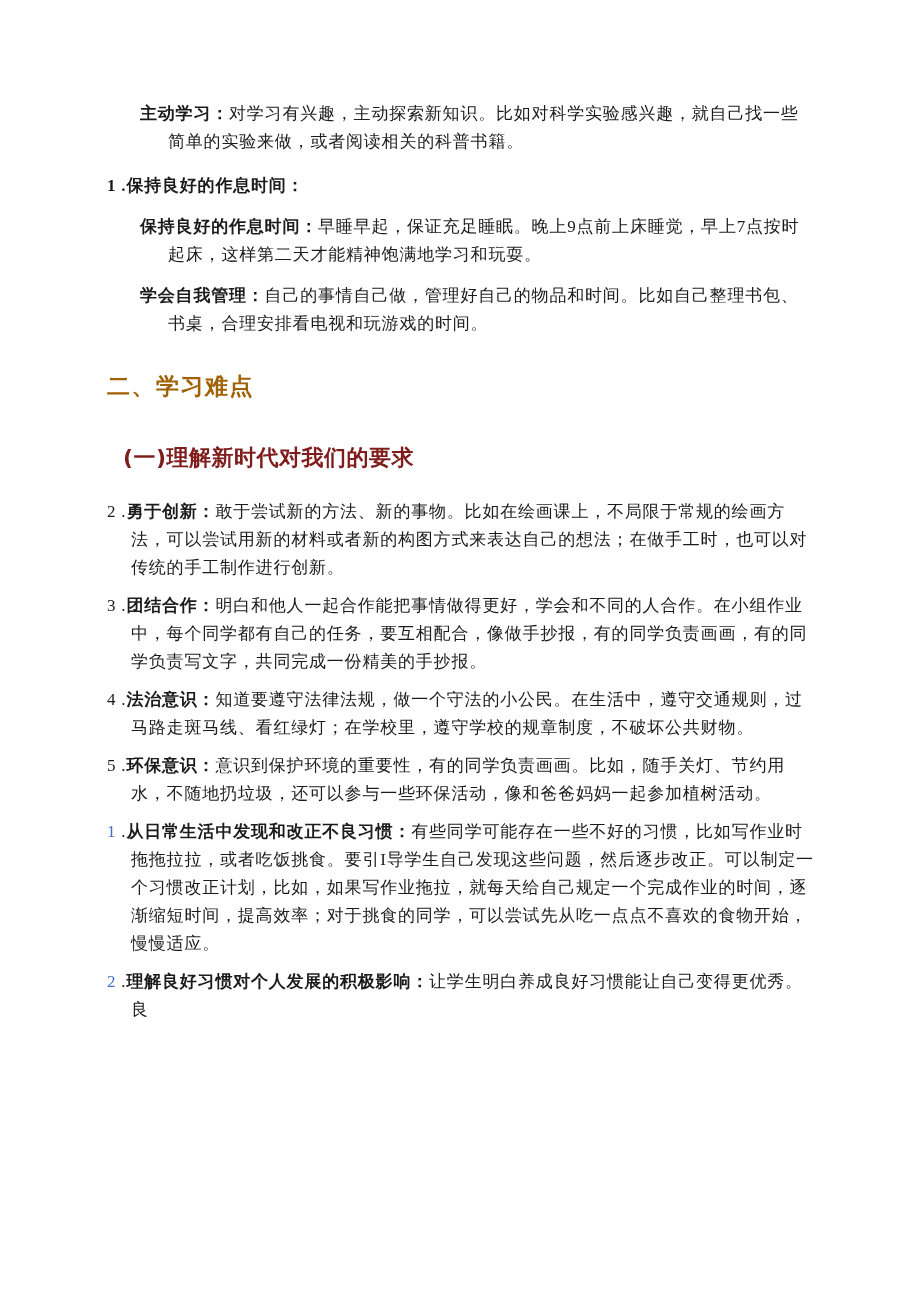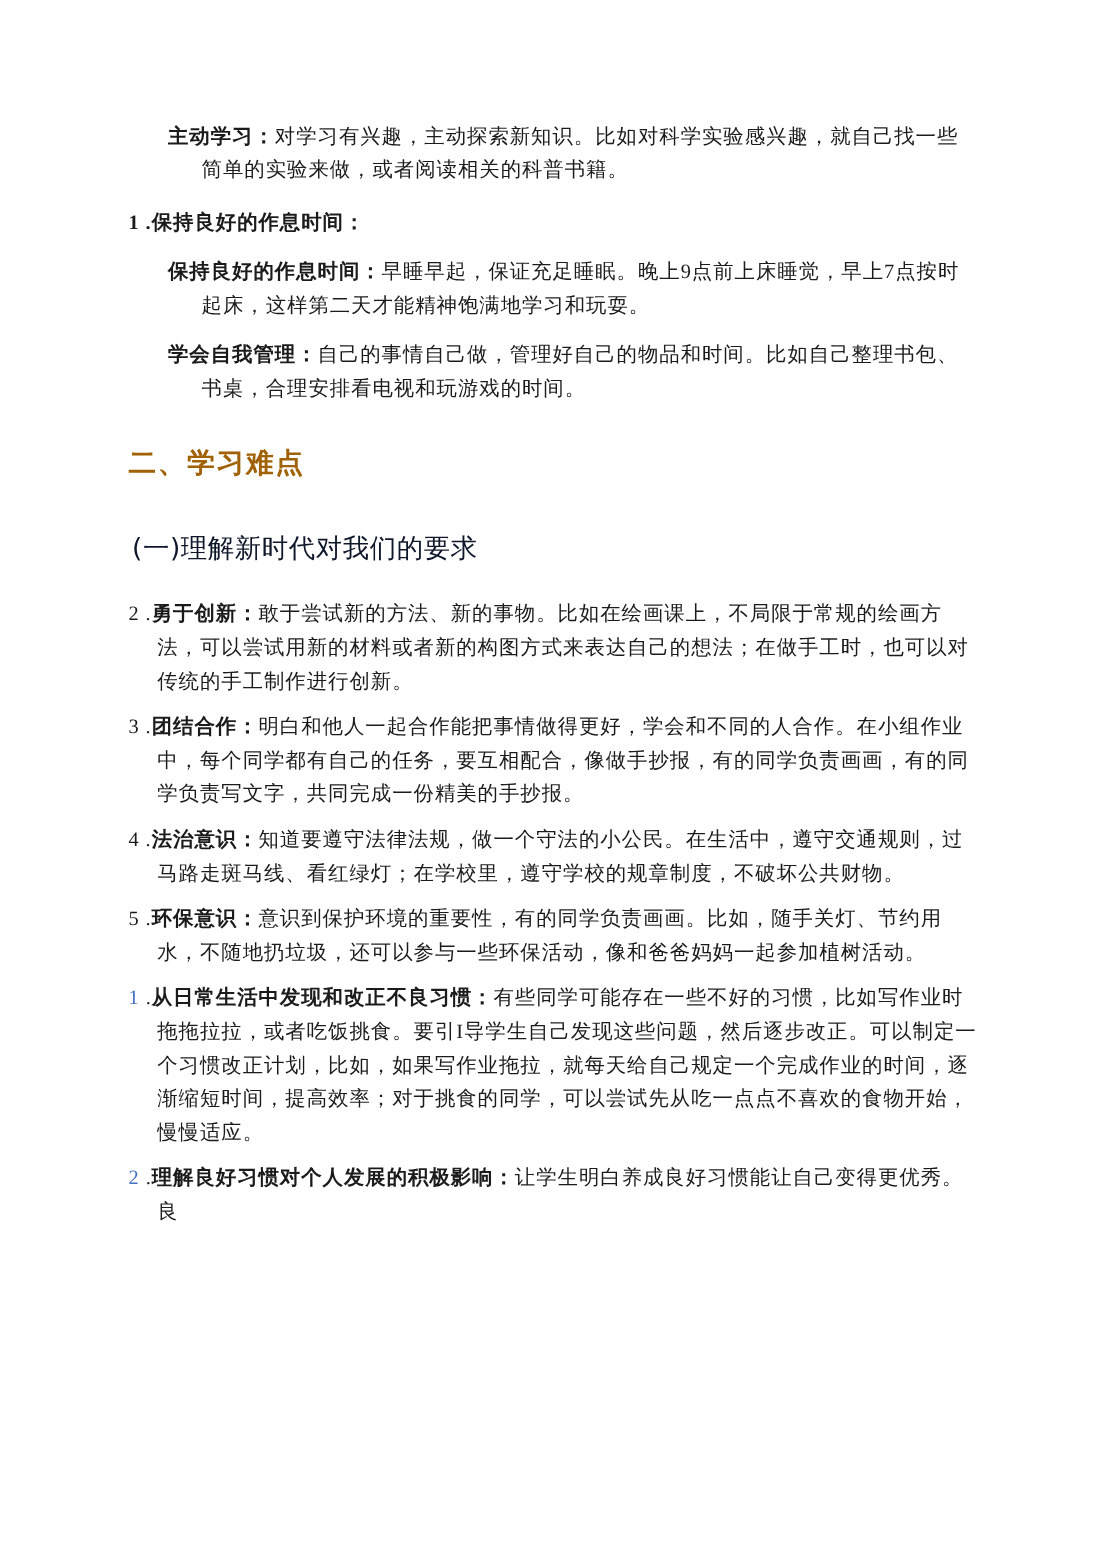--- a/index.html
+++ b/index.html
@@ -21,22 +21,22 @@
   .numhead{ margin:16px 0 13px; font-weight:bold; }
   .bold-label{ font-family:Liberation Serif, serif; font-weight:bold; }
   .num{ font-family:"Liberation Serif","DejaVu Serif",serif; }
   .sec-title{
     font-family:"DejaVu Sans","Liberation Sans",sans-serif;
     font-size:23px; font-weight:600; letter-spacing:1.5px;
     margin:34px 0 44px 0; color:#a16207;
   }
   .sub-title{
     font-family:"DejaVu Sans","Liberation Sans",sans-serif;
-    font-size:22px; font-weight:normal; letter-spacing:0.5px;
-    margin:0 0 26px 3px; color:#0f172a;
+    font-size:22px; font-weight:bold; letter-spacing:0.5px;
+    margin:0 0 26px 16px; color:#7f1d1d;
   }
   .sub-title.second{ margin-top:32px; }
   .item{ padding-left:24px; text-indent:-24px; margin-bottom:10px; }
 </style>
 </head>
 <body>
 
 <div class="page">
 
   <p class="hang"><span class="bold-label">主动学习：</span><span>对学习有兴趣，主动探索新知识。比如对科学实验感兴趣，就自己找一些简单的实验来做，或者阅读相关的科普书籍。</span></p>

